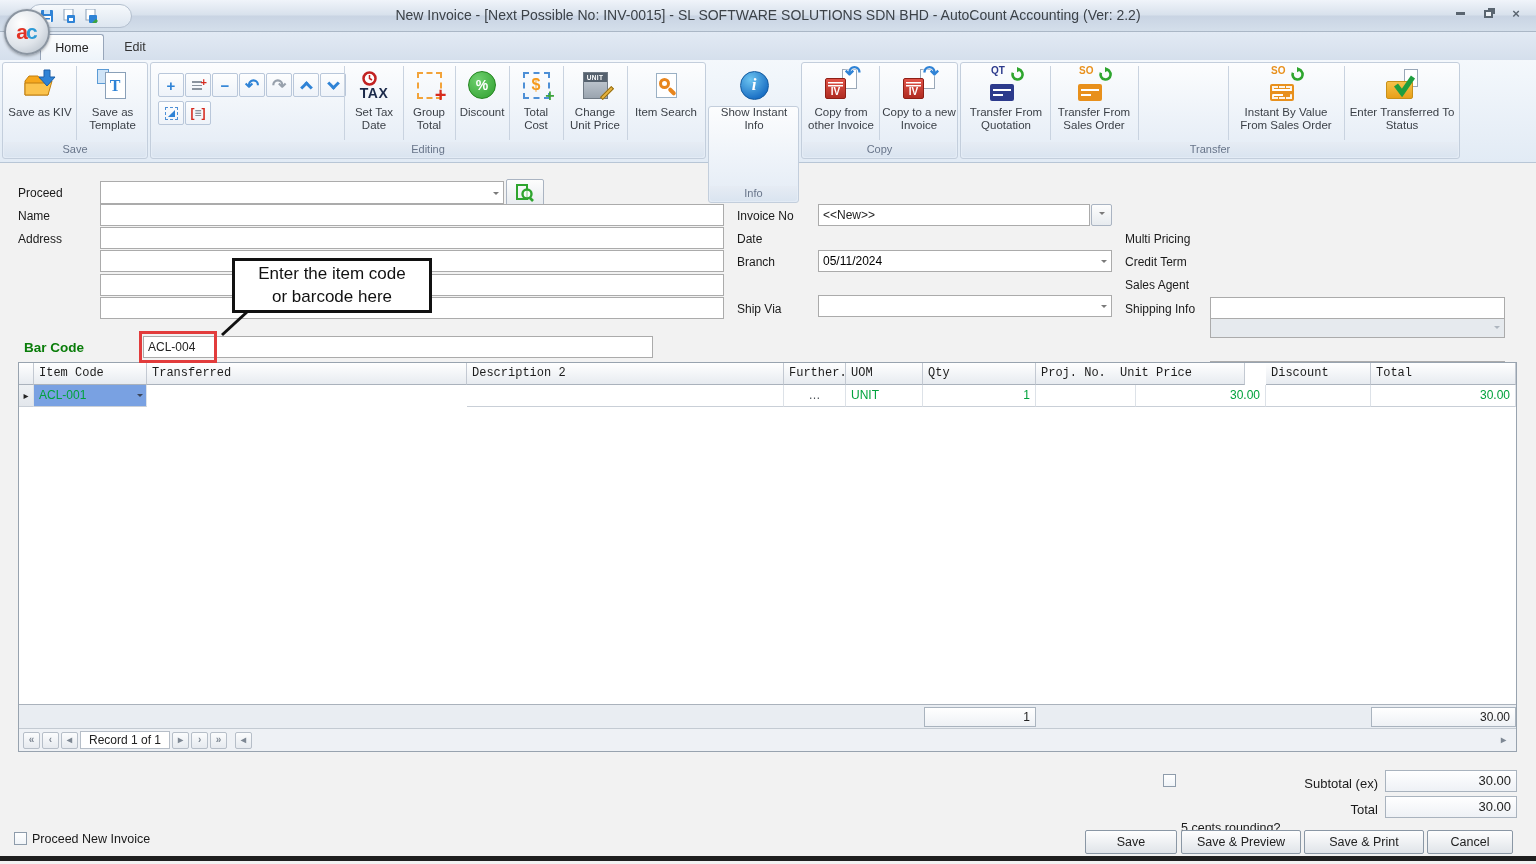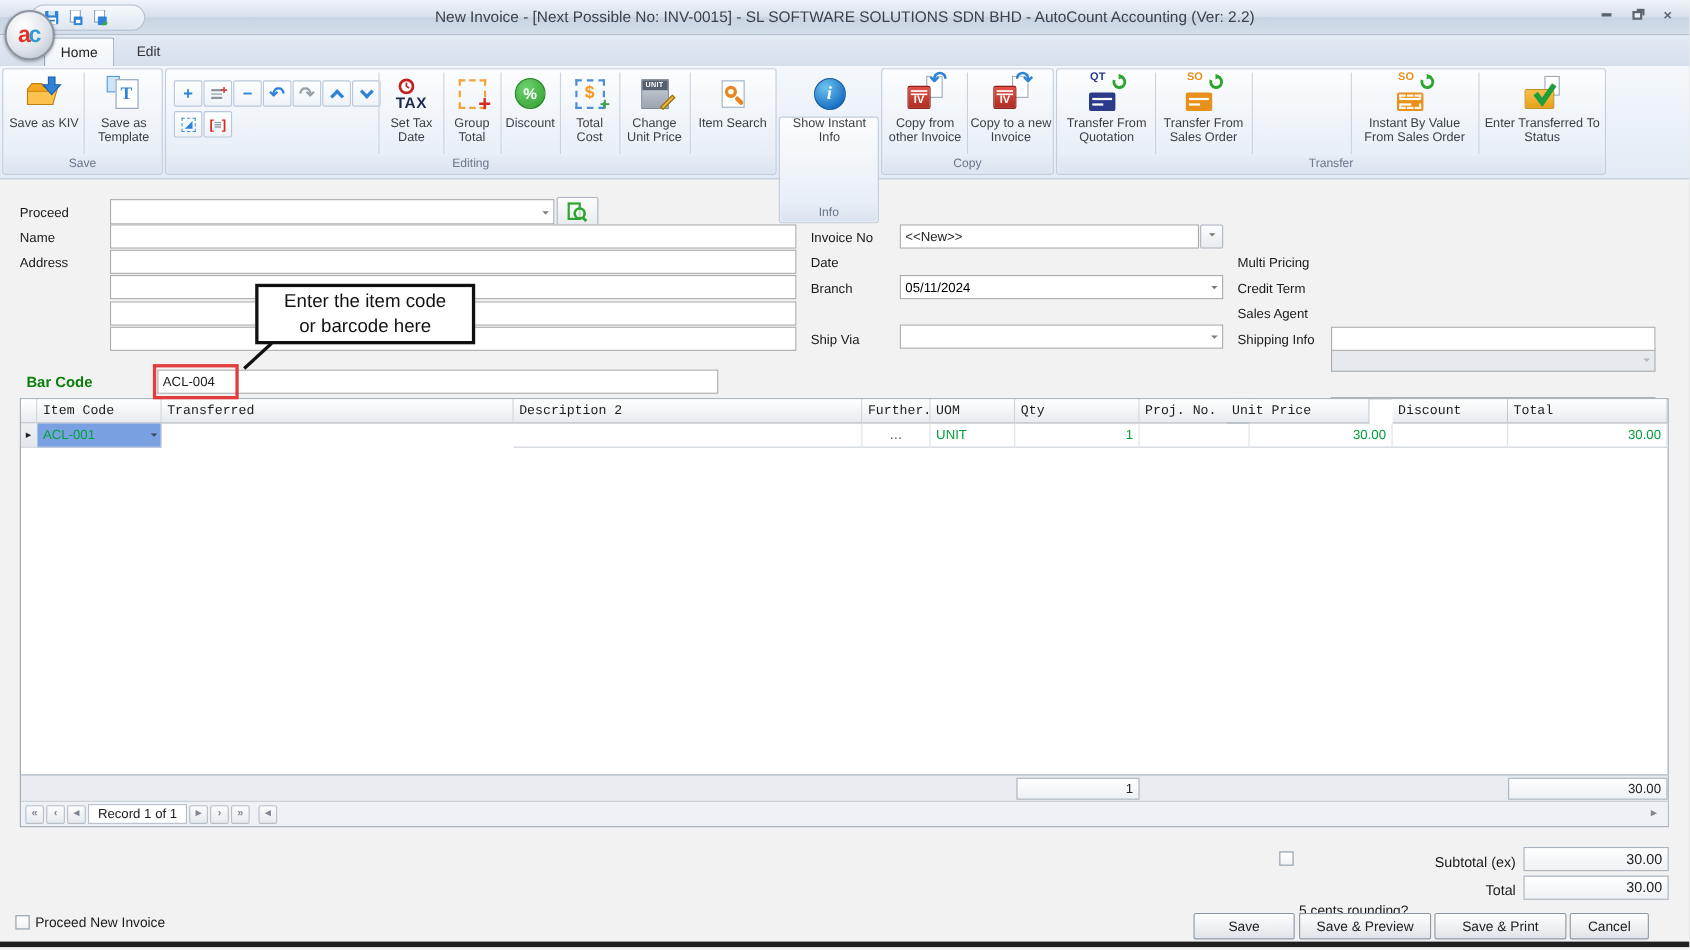--- a/index.html
+++ b/index.html
@@ -546,16 +546,16 @@
   <div class="abs sumbox" style="left:1385px;top:770px;width:132px;height:22px;font-size:13px;">30.00</div>
   <span class="abs flabel" style="left:1280px;top:803px;width:98px;text-align:right;font-size:13px;">Total</span>
   <div class="abs sumbox" style="left:1385px;top:796px;width:132px;height:22px;font-size:13px;">30.00</div>
 
   <span class="abs checkbox" style="left:14px;top:832px;"></span>
   <span class="abs flabel" style="left:32px;top:832px;font-size:12.5px;">Proceed New Invoice</span>
 
   <div class="abs btn" style="left:1085px;top:830px;width:92px;height:24px;">Save</div>
   <div class="abs btn" style="left:1181px;top:830px;width:120px;height:24px;">Save &amp; Preview</div>
   <div class="abs btn" style="left:1304px;top:830px;width:120px;height:24px;">Save &amp; Print</div>
-  <div class="abs btn" style="left:1427px;top:830px;width:72px;height:24px;">Cancel</div>
+  <div class="abs btn" style="left:1427px;top:830px;width:86px;height:24px;">Cancel</div>
 
   <div class="abs blackstrip"></div>
 </div>
 
 </body></html>

